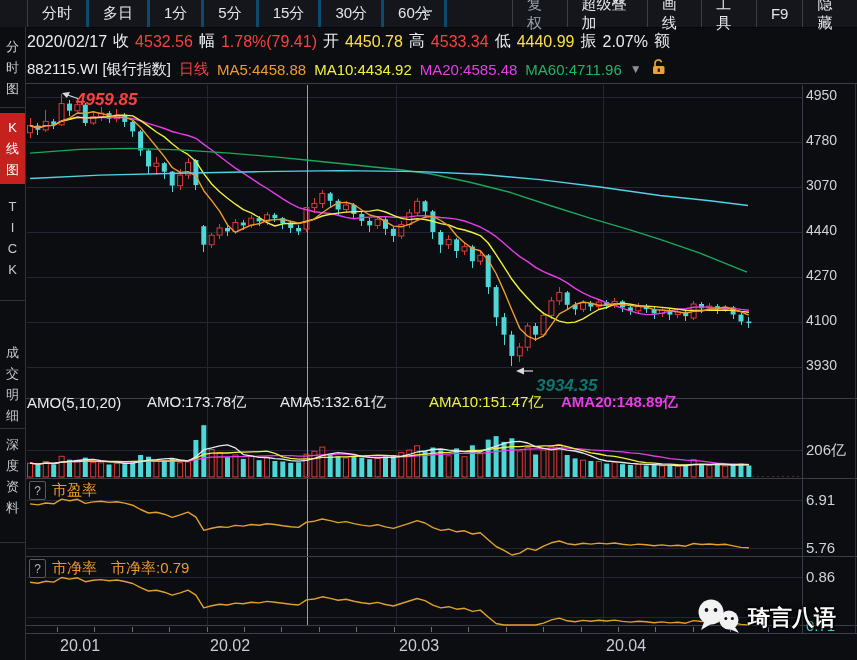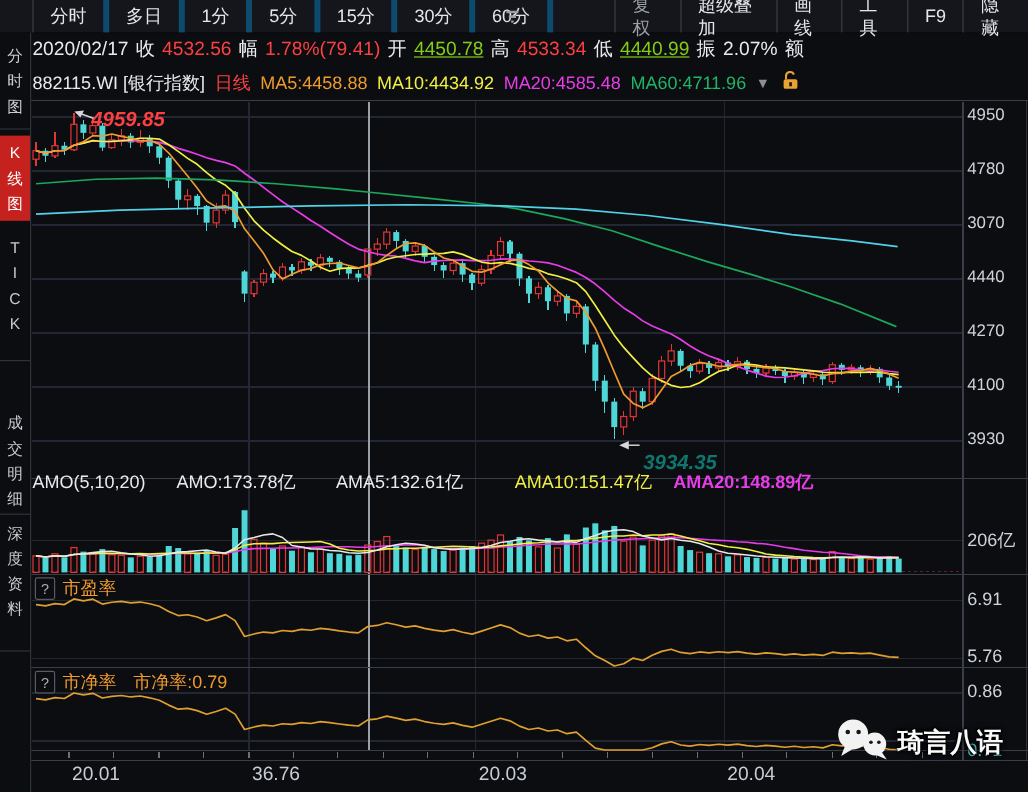--- a/index.html
+++ b/index.html
@@ -4,33 +4,33 @@
 <style>
   html,body{margin:0;padding:0;background:#0b0d11;}
   #app{position:relative;width:857px;height:660px;overflow:hidden;background:#0b0d11;
        font-family:"Liberation Sans","DejaVu Sans",sans-serif;color:#e8eaee;}
   #chart-svg{position:absolute;left:0;top:0;}
   .abs{position:absolute;}
   
   .toolbar{position:absolute;left:0;top:0;width:857px;height:27px;background:#14161c;
            border-bottom:1px solid #06070a;display:flex;align-items:stretch;font-size:15px;}
   .tabs{display:flex;margin-left:27px;}
-  .tab{padding:0 14px;display:flex;align-items:center;color:#e4e6ea;border-right:5px solid #0c4a6e;cursor:default;}
+  .tab{padding:0 14px;display:flex;align-items:center;color:#e4e6ea;border-right:3px solid #0c4a6e;cursor:default;}
   .tab:first-child{border-left:1px solid #3a3e48;}
   .tb-right{position:absolute;left:512px;top:0;height:27px;display:flex;justify-content:space-between;}
   .tb-right .tab{border-right:none;border-left:1px solid #3a3e48;}
   .dim{color:#9aa0a8;}
   
   .info-bar{position:absolute;left:27px;top:28px;width:748px;height:27px;display:flex;
             align-items:center;font-size:16px;white-space:nowrap;}
   .info-bar span{margin-right:6px;}
   .title-bar{position:absolute;left:27px;top:56px;width:830px;height:26px;display:flex;
              align-items:center;font-size:15px;white-space:nowrap;}
   .title-bar span{margin-right:8px;}
-  .red{color:#fa4040;} .green{color:#84cc16;text-decoration:underline;} .white{color:#e8eaee;}
+  .red{color:#fa4040;} .green{color:#fde047;} .white{color:#e8eaee;}
   .yellow{color:#f0f040;} .magenta{color:#e83ce8;} .orange{color:#f09a2e;} .magreen{color:#1fb566;}
   
   .sidebar{position:absolute;left:0;top:27px;width:25px;height:633px;background:#0b0d11;
            border-right:1px solid #2e323a;}
   .side-item{position:absolute;left:0;width:25px;text-align:center;font-size:13px;color:#c8ccd2;
              line-height:21px;cursor:default;}
   .side-item.active{background:#c5211e;color:#fff;}
   .side-sep{position:absolute;left:0;width:25px;height:1px;background:#2e323a;}
   
   .ylab{position:absolute;font-size:14px;color:#cfd3da;}
@@ -556,21 +556,21 @@
       <div class="ylab" style="left: 806px; top: 222px;">4440</div>
       <div class="ylab" style="left: 806px; top: 267px;">4270</div>
       <div class="ylab" style="left: 806px; top: 312px;">4100</div>
       <div class="ylab" style="left: 806px; top: 357px;">3930</div>
       <div class="ylab small" style="left: 806px; top: 441px;">206亿</div>
       <div class="ylab small" style="left: 806px; top: 491px;">6.91</div>
       <div class="ylab small" style="left: 806px; top: 539px;">5.76</div>
       <div class="ylab small" style="left: 806px; top: 568px;">0.86</div>
       <div class="ylab small" style="left: 806px; top: 617px; color: rgb(79, 214, 214);">0.71</div>
       <div class="xlab" style="left: 60px; top: 637px;">20.01</div>
-      <div class="xlab" style="left: 210px; top: 637px;">36.76</div>
+      <div class="xlab" style="left: 210px; top: 637px;">20.02</div>
       <div class="xlab" style="left: 399px; top: 637px;">20.03</div>
       <div class="xlab" style="left: 606px; top: 637px;">20.04</div>
     </div>
 
   <div class="watermark">
     <span>
       <svg width="48" height="36" viewBox="0 0 48 36">
         <circle cx="15" cy="14" r="12.5" fill="#f2f2f2"></circle>
         <polygon points="8,24 5,32 15,26" fill="#f2f2f2"></polygon>
         <circle cx="10.5" cy="12" r="1.9" fill="#15171d"></circle>

